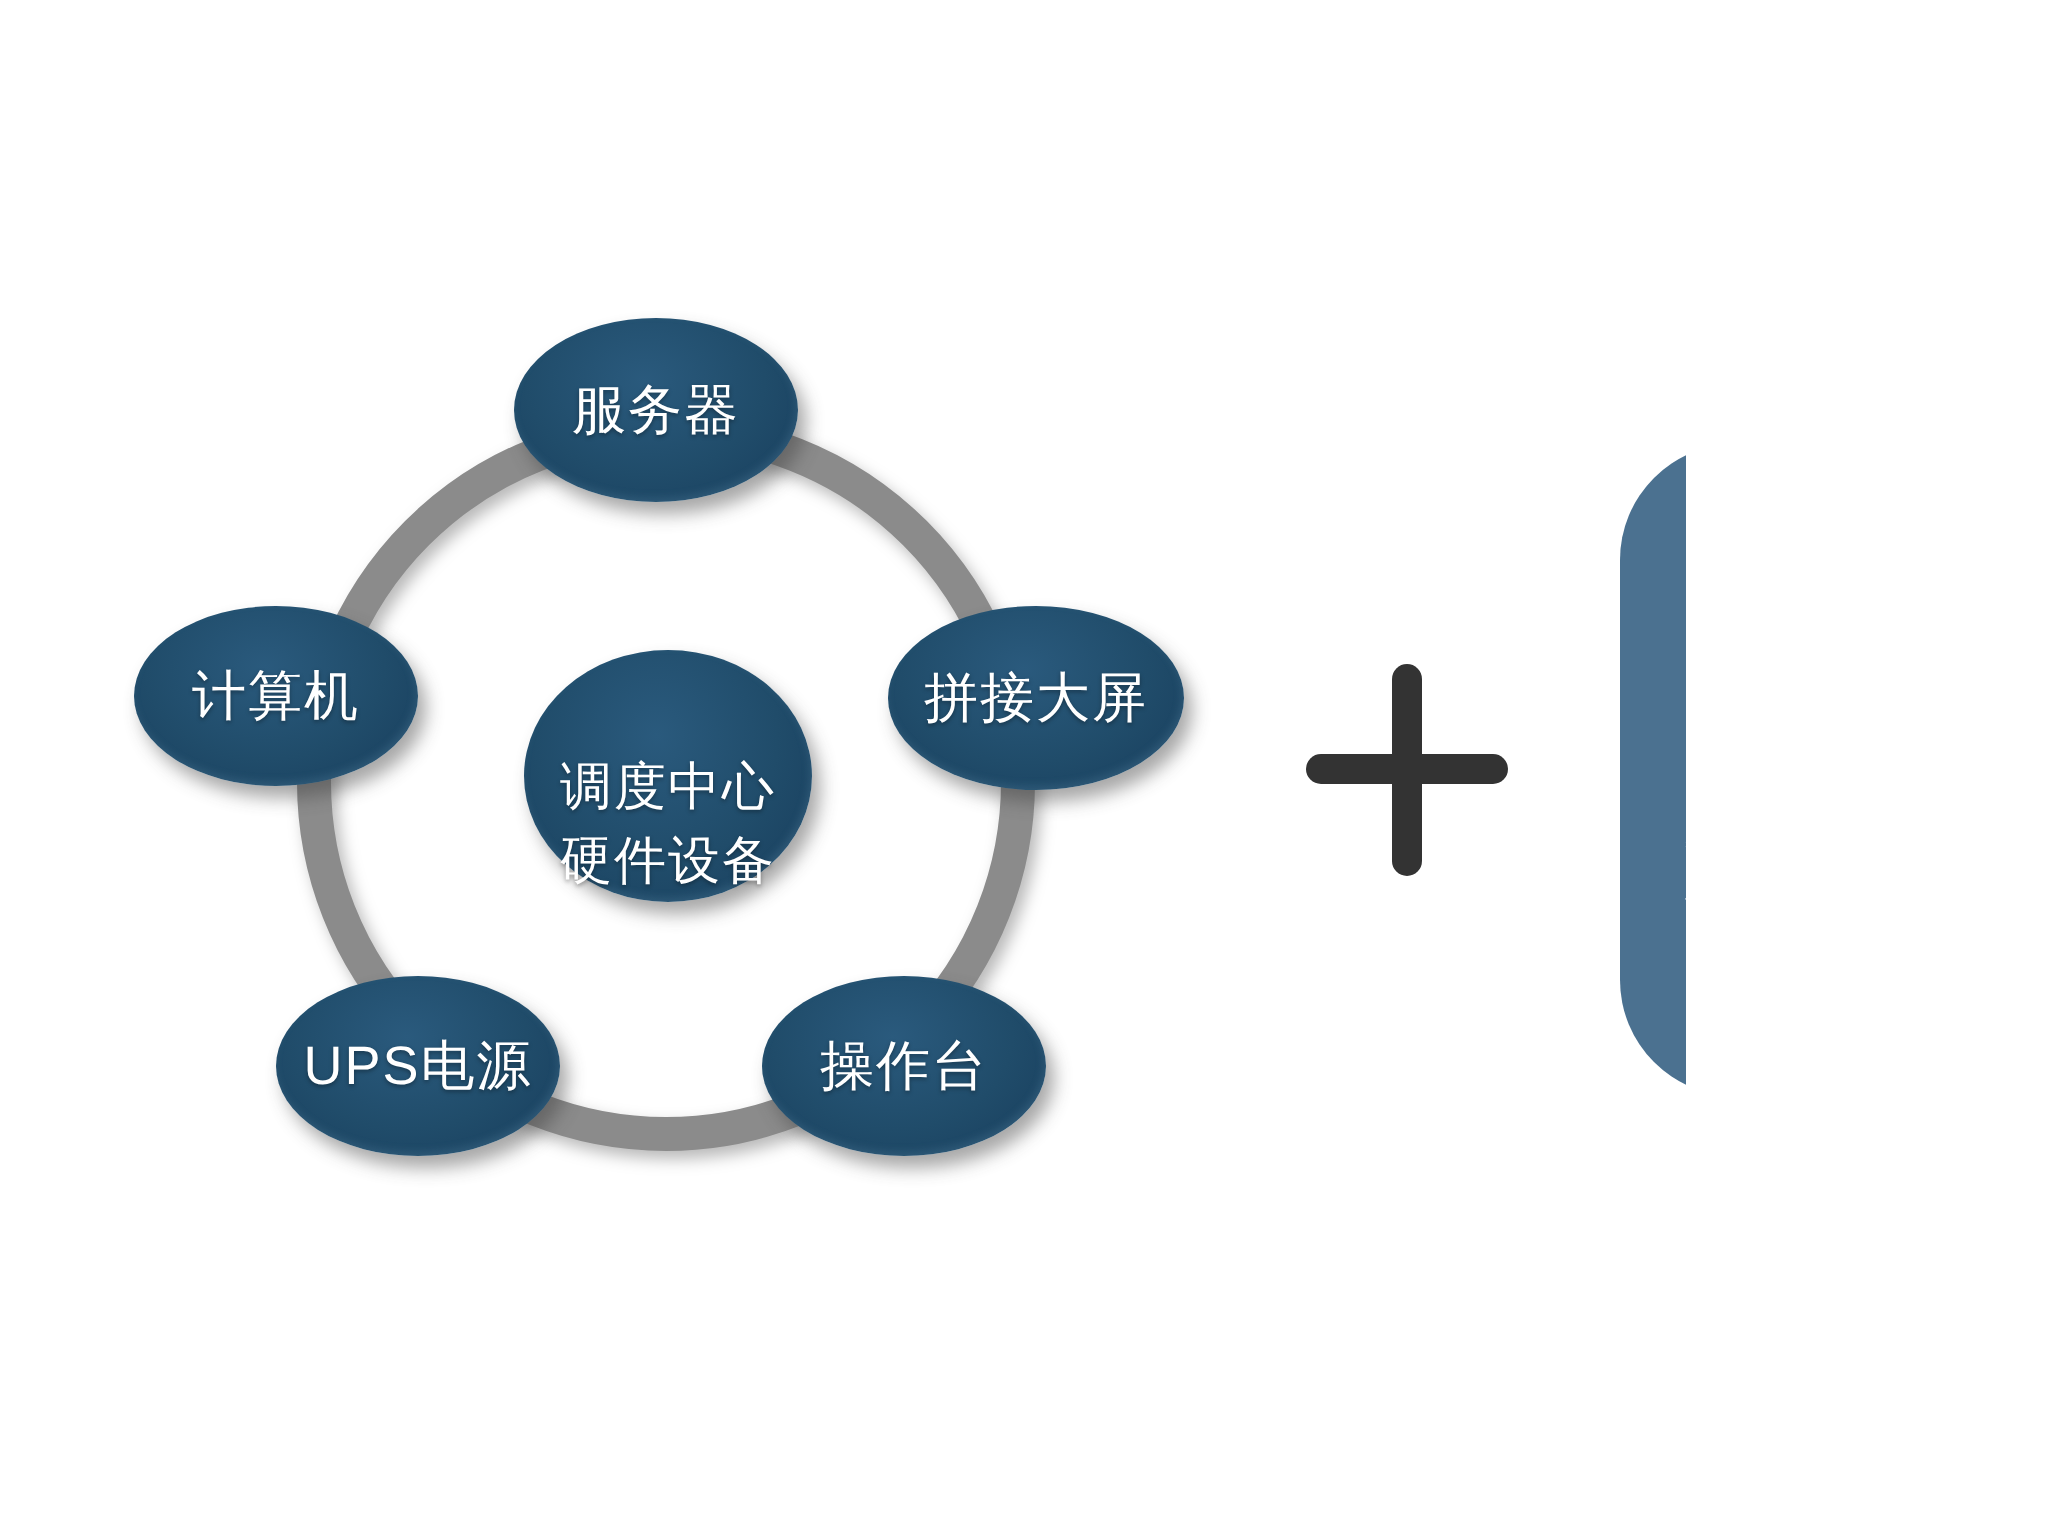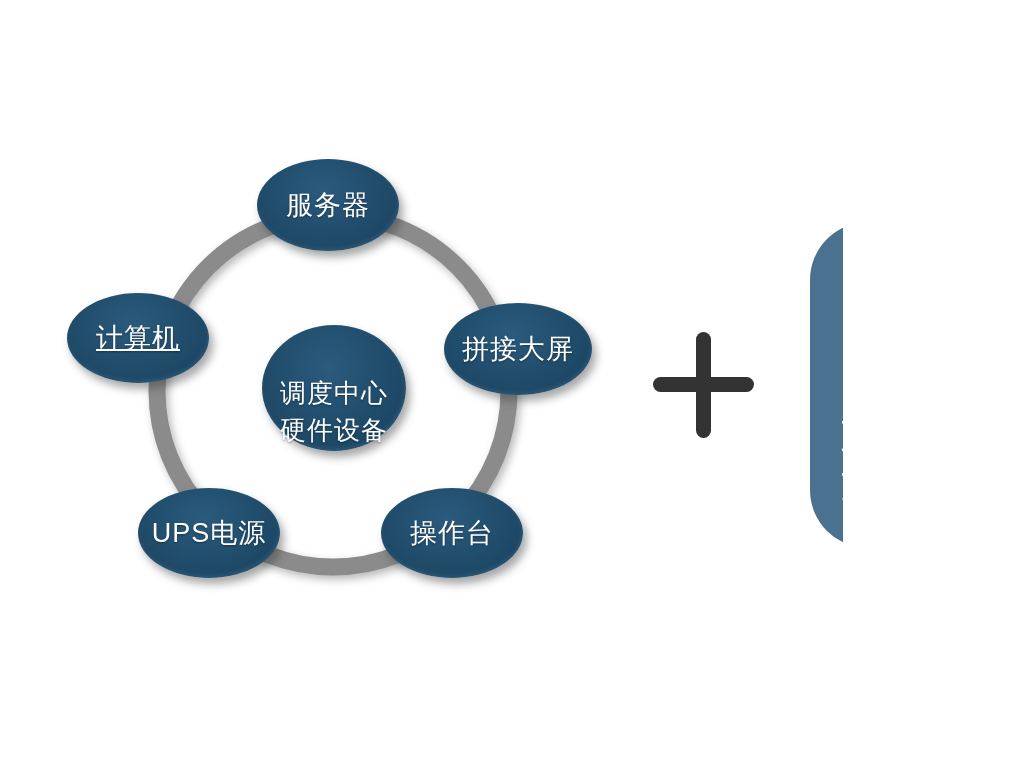--- a/index.html
+++ b/index.html
@@ -34,21 +34,21 @@
     text-align: center;
   }
   .node-label {
     font-size: 27px;
     letter-spacing: 1px;
     line-height: 1.35;
     text-shadow: 0 1px 2px rgba(0,0,0,0.35);
     white-space: pre-line;
   }
   .node-server   { left: 257px; top: 159px; width: 142px; height: 92px; }
-  .node-computer { left:  67px; top: 293px; width: 142px; height: 90px; text-decoration: underline; }
+  .node-computer { left:  67px; top: 303px; width: 142px; height: 90px; }
   .node-screen   { left: 444px; top: 303px; width: 148px; height: 92px; }
   .node-ups      { left: 138px; top: 488px; width: 142px; height: 90px; }
   .node-console  { left: 381px; top: 488px; width: 142px; height: 90px; align-items: center; }
   .node-center   { left: 262px; top: 325px; width: 144px; height: 126px; }
   .node-center .node-label { font-size: 26px; line-height: 1.42; margin-top: 48px; }
 
   .plus {
     position: absolute;
     left: 653px;
     top: 332px;

